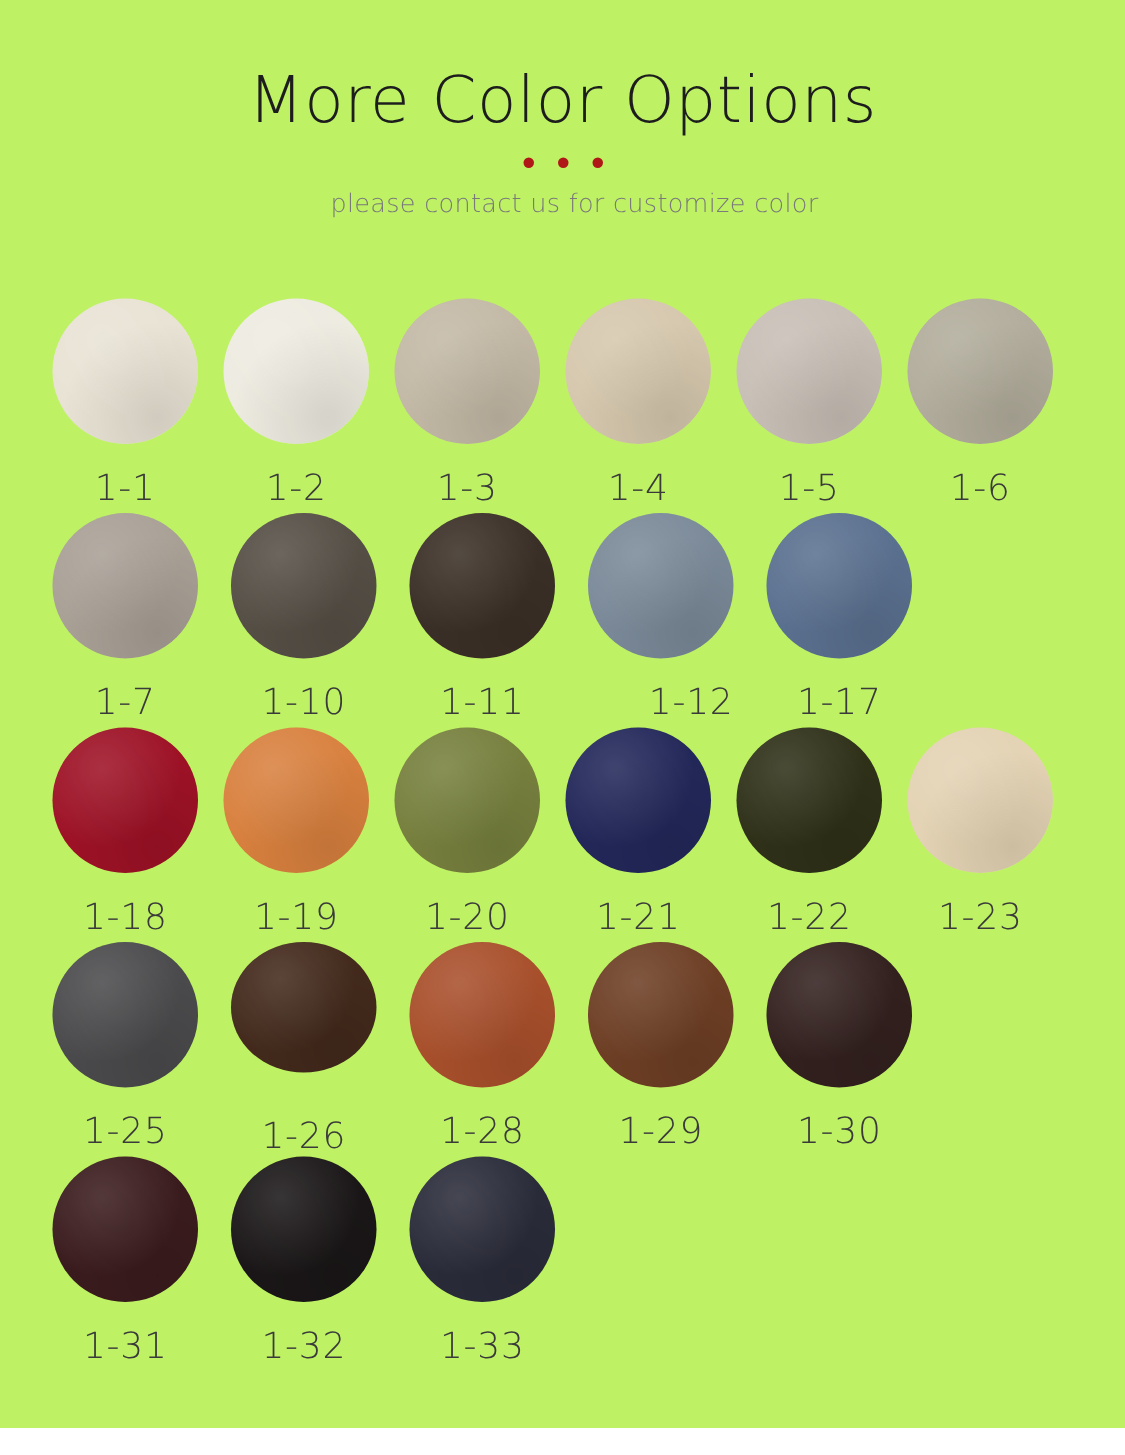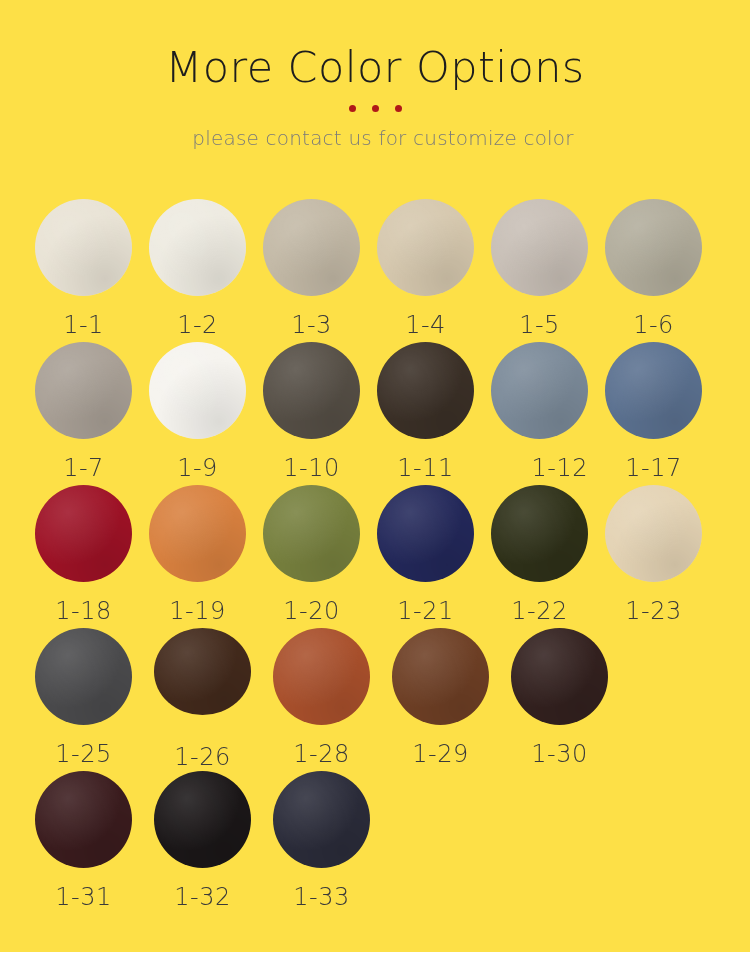--- a/index.html
+++ b/index.html
@@ -52,21 +52,21 @@
   .dot {
     width: 7px;
     height: 7px;
     border-radius: 50%;
     background: #b01818;
   }
   #subtitle {
     margin-top: 14px;
     font-family: "DejaVu Sans", sans-serif;
     font-weight: 300;
-    font-size: 20px;
+    font-size: 17px;
     color: #7a7a7a;
     letter-spacing: 0.2px;
     padding-left: 16px;
   }
 
   
   #grid {
     position: absolute;
     top: 199px;
     left: 35px;
@@ -106,21 +106,21 @@
     font-weight: 300;
     font-size: 24px;
     color: #3a3a3a;
     margin-top: 15px;
     letter-spacing: 0.5px;
   }
 </style>
 </head>
 <body>
 
-<div id="page" style="background: #fde047;">
+<div id="page" style="background: #bef264;">
 
   <div id="header">
     <div id="title" style="color: rgb(29, 29, 29);">More Color Options</div>
     <div id="dots">
       <span class="dot" style="background: rgb(176, 24, 24);"></span>
       <span class="dot" style="background: rgb(176, 24, 24);"></span>
       <span class="dot" style="background: rgb(176, 24, 24);"></span>
     </div>
     <div id="subtitle" style="color: rgb(122, 122, 122);">please contact us for customize color</div>
   </div>
@@ -151,24 +151,20 @@
           <div class="swatch" style="background: rgb(178, 173, 156);"></div>
           <div class="label" style="color: rgb(58, 58, 58);">1-6</div>
         </div>
       </div>
       <div class="row">
         <div class="cell">
           <div class="swatch" style="background: rgb(169, 160, 150);"></div>
           <div class="label" style="color: rgb(58, 58, 58);">1-7</div>
         </div>
         <div class="cell">
-          <div class="swatch" style="background: rgb(246, 244, 239);"></div>
-          <div class="label" style="color: rgb(58, 58, 58);">1-9</div>
-        </div>
-        <div class="cell">
           <div class="swatch" style="background: rgb(86, 79, 70);"></div>
           <div class="label" style="color: rgb(58, 58, 58);">1-10</div>
         </div>
         <div class="cell">
           <div class="swatch" style="background: rgb(59, 48, 39);"></div>
           <div class="label" style="color: rgb(58, 58, 58);">1-11</div>
         </div>
         <div class="cell">
           <div class="swatch" style="background: rgb(123, 138, 153);"></div>
           <div class="label" style="color: rgb(58, 58, 58); text-align: right;">1-12</div>

